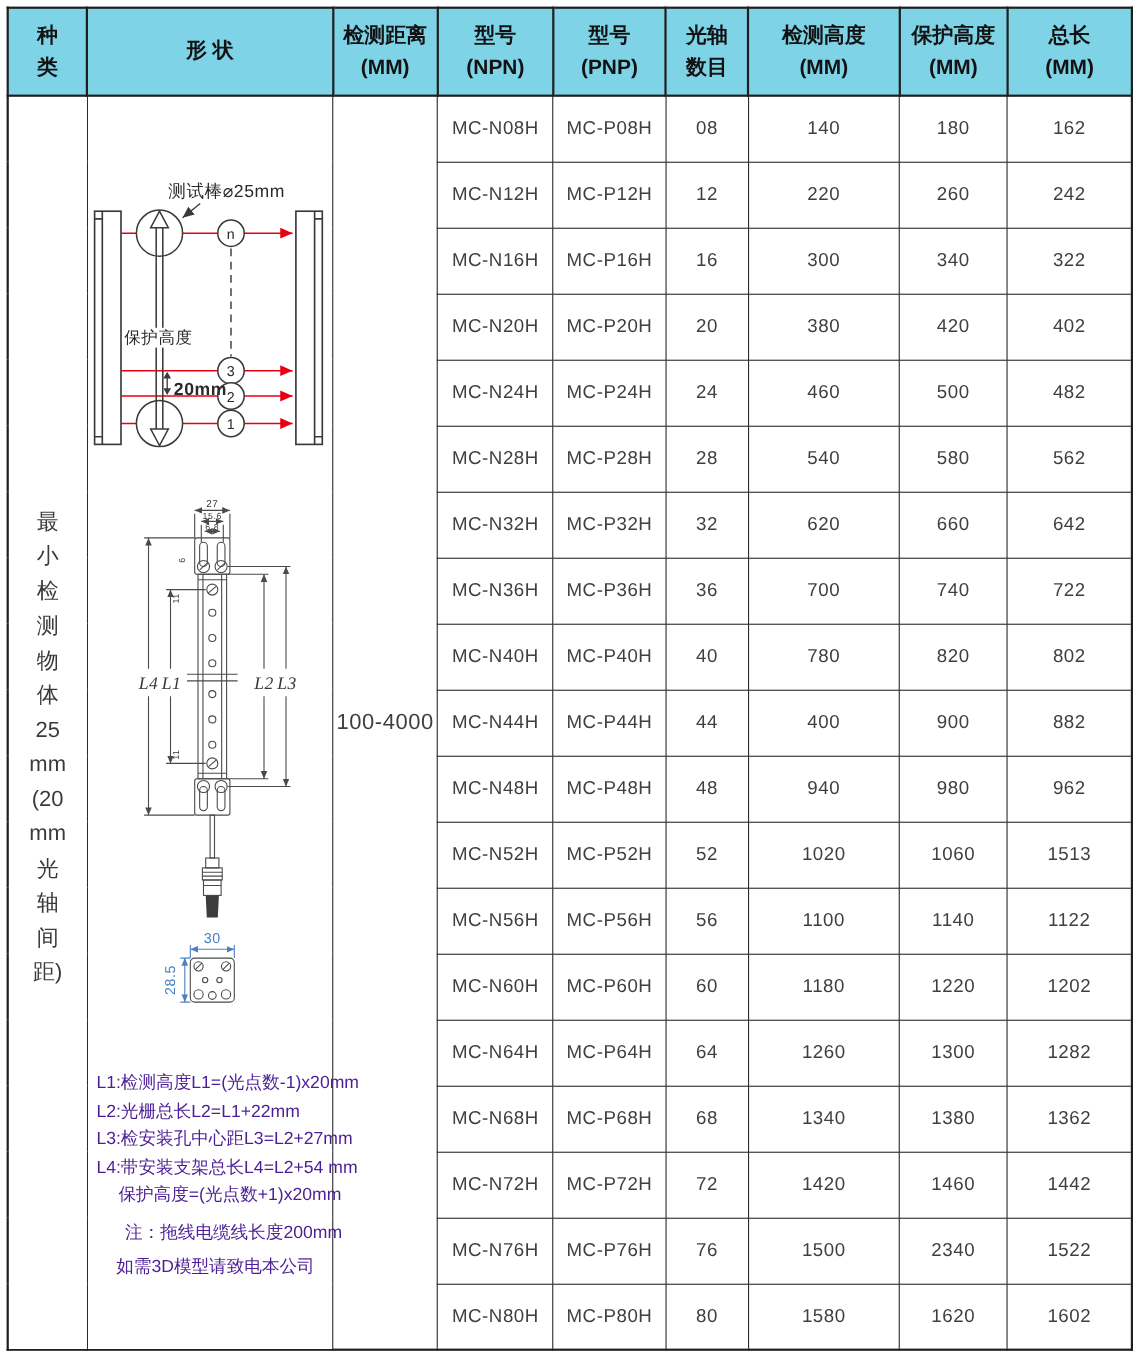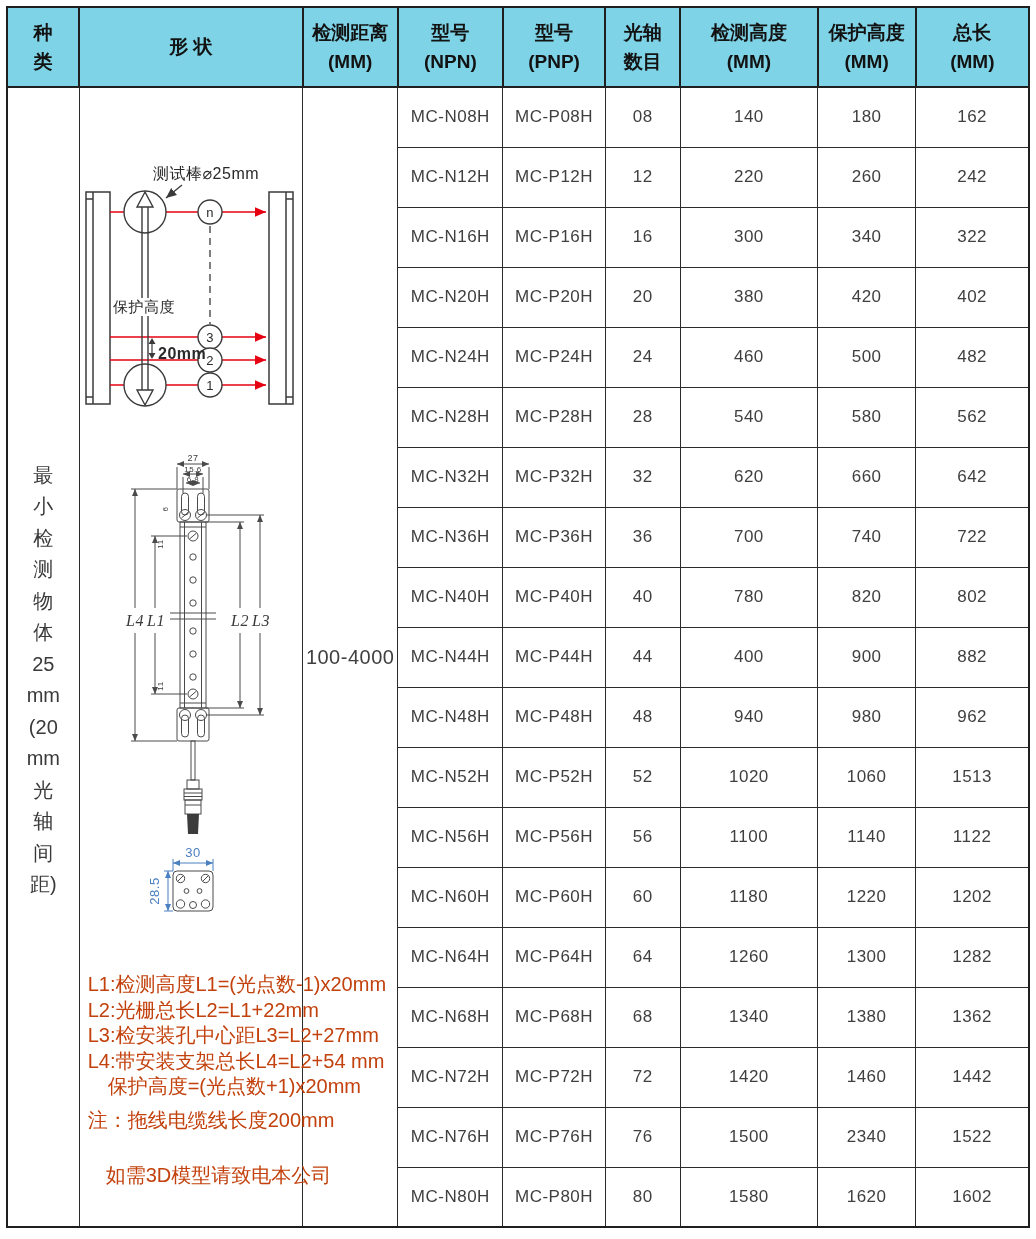--- a/index.html
+++ b/index.html
@@ -37,24 +37,24 @@
   }
   .type-line{line-height:31.5px;font-size:20px;color:#3a3a3a;letter-spacing:0;}
 
   td.shape-cell{position:relative;padding:0;}
   .beam-diagram{position:absolute;left:4px;top:60px;}
   .dim-drawing{position:absolute;left:38px;top:365px;}
   .notes-block{
     position:absolute;left:8px;top:884px;width:212px;
     text-align:left;
   }
-  .note-line{font-size:20px;color:#c2410c;line-height:25.5px;white-space:nowrap;letter-spacing:0;}
+  .note-line{font-size:16px;color:#4c1d95;line-height:25.5px;white-space:nowrap;letter-spacing:0;}
   .note-line:nth-child(5){padding-left:20px;}
-  .note-line:nth-child(6){margin-top:8px;}
-  .note-line:nth-child(7){margin-top:30px;padding-left:18px;}
+  .note-line:nth-child(6){margin-top:8px;margin-left:26px;}
+  .note-line:nth-child(7){margin-top:6px;padding-left:18px;}
 
   td.distance-cell{font-size:20px;letter-spacing:.5px;}
 </style>
 </head>
 <body>
 
 <div class="page">
   <table class="spec">
     <colgroup>
       <col style="width:72px">

